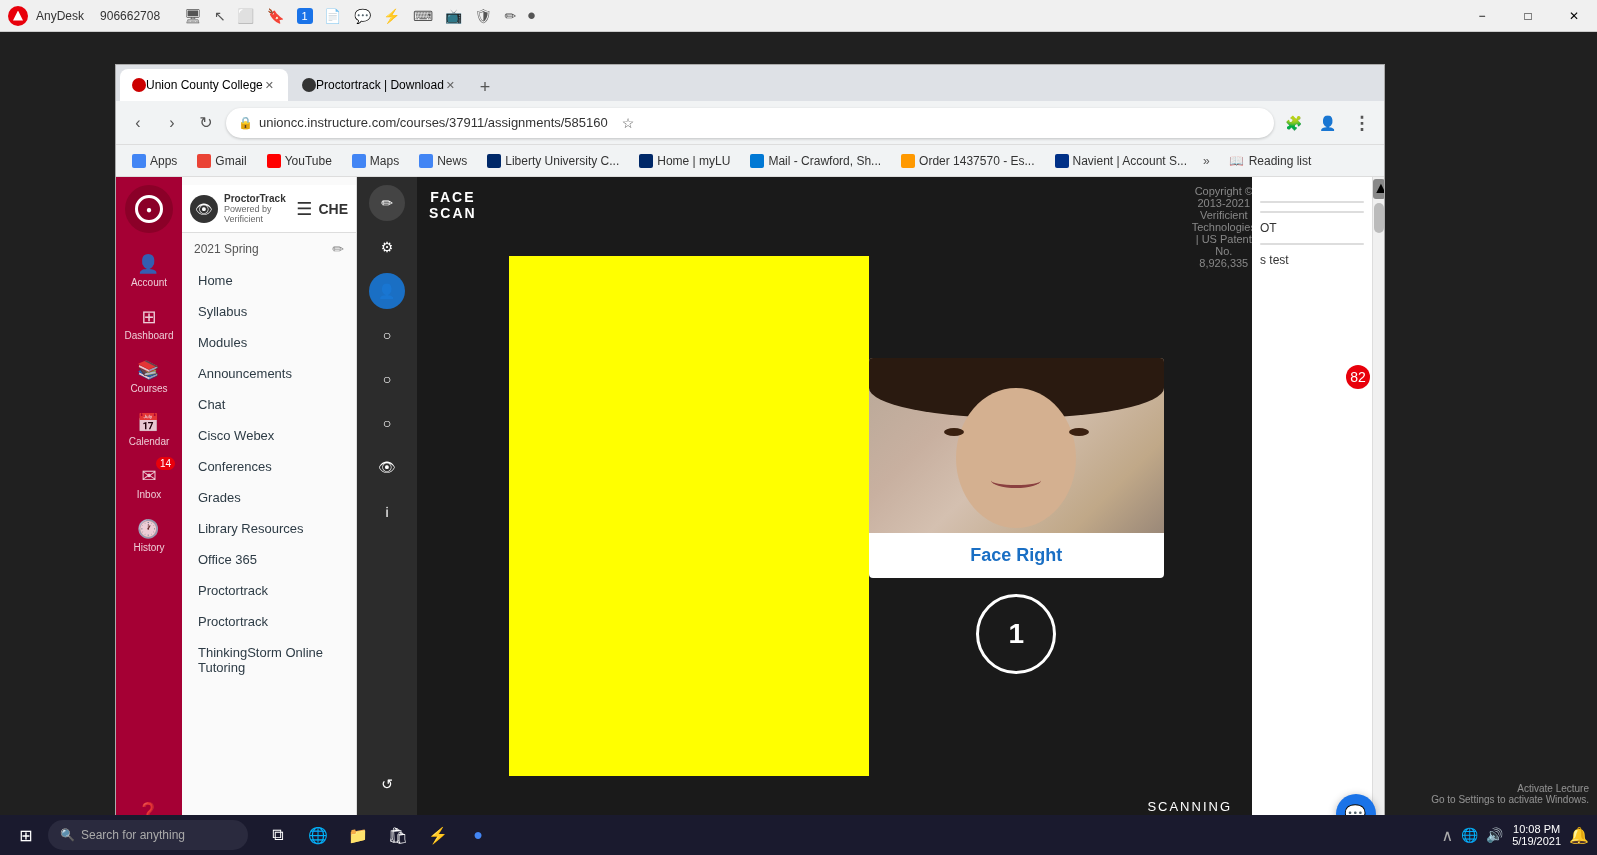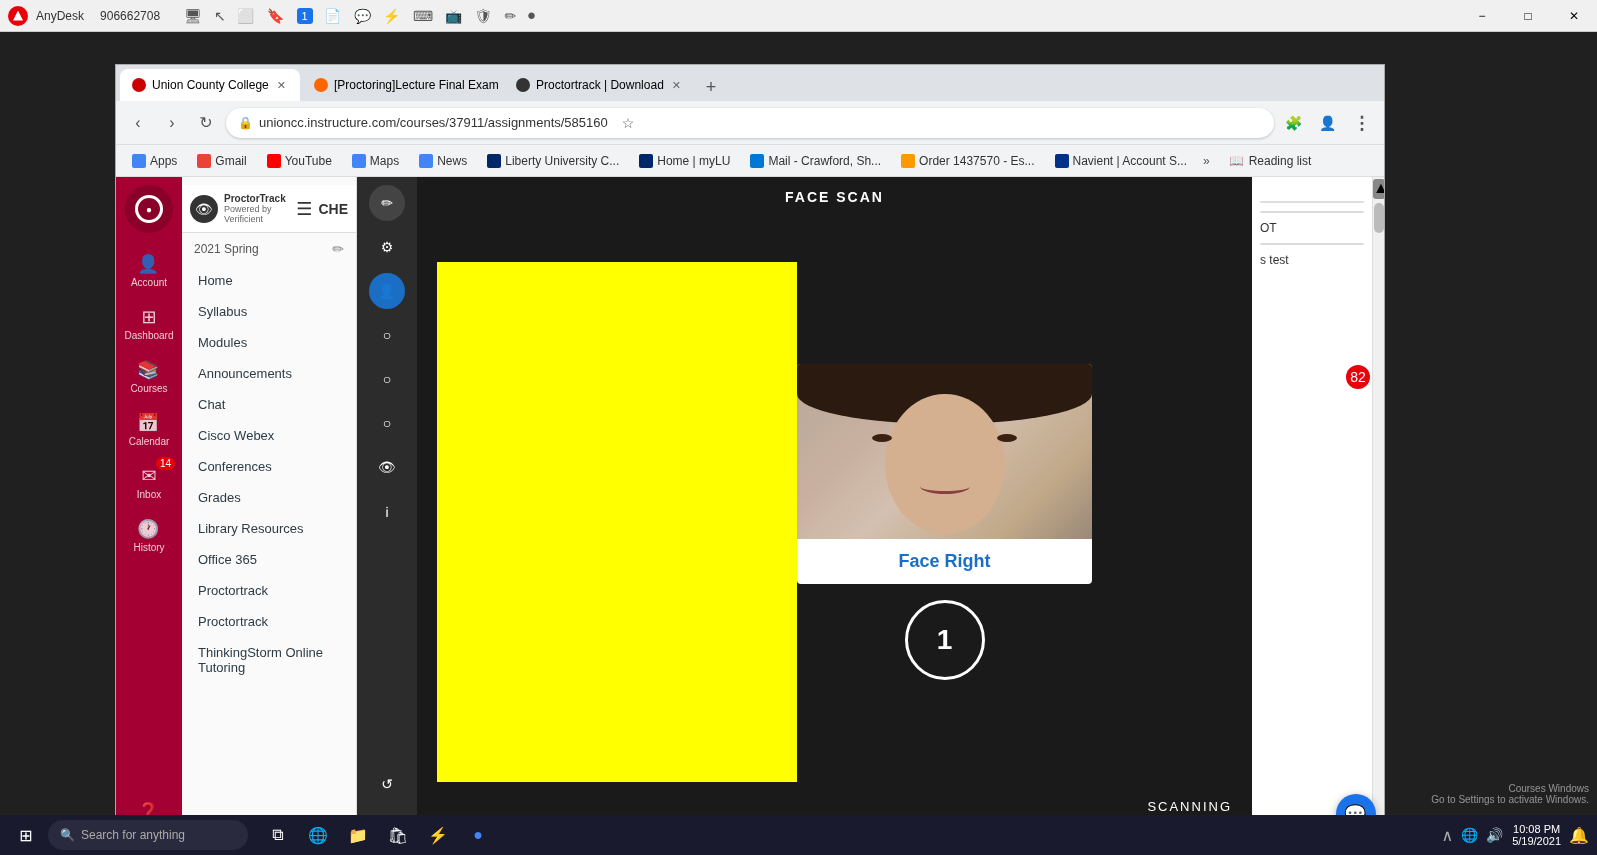--- a/index.html
+++ b/index.html
@@ -24,21 +24,21 @@
       background: white; border: 1px solid #aaa;
       display: flex; flex-direction: column;
     }
     .tab-bar {
       height: 36px; background: #dee1e6;
       display: flex; align-items: flex-end; padding: 0 4px; gap: 2px;
     }
     .tab {
       height: 32px; padding: 0 12px; background: #dee1e6;
       border-radius: 8px 8px 0 0; display: flex; align-items: center;
-      gap: 6px; font-size: 12px; cursor: pointer; white-space: nowrap;
+      font-size: 12px; cursor: pointer; white-space: nowrap;
       min-width: 120px; max-width: 200px;
     }
     .tab.active { background: white; }
     .tab-favicon { width: 14px; height: 14px; border-radius: 50%; flex-shrink: 0; }
     .tab-close { margin-left: auto; font-size: 11px; color: #666; cursor: pointer; padding: 2px; }
     .new-tab-btn { width: 28px; height: 28px; display: flex; align-items: center; justify-content: center; cursor: pointer; font-size: 18px; color: #555; border-radius: 50%; }
 
     
     .address-bar-row {
       height: 44px; background: #f1f3f4;
@@ -117,21 +117,21 @@
     .proctor-icon-btn {
       width: 36px; height: 36px; border-radius: 50%;
       display: flex; align-items: center; justify-content: center;
       cursor: pointer; font-size: 14px; color: white;
     }
     .proctor-icon-btn.active { background: #444; }
 
     
     .face-scan-area {
       flex: 1; background: #1a1a1a; position: relative; overflow: hidden;
-      display: flex; flex-direction: column;
+      display: flex; flex-direction: row;
     }
     .face-scan-header {
       background: #1a1a1a; color: white; text-align: center;
       padding: 12px; font-size: 14px; font-weight: bold; letter-spacing: 2px;
     }
     .face-scan-content {
       flex: 1; display: flex; align-items: center; justify-content: flex-start;
       padding: 0 20px;
     }
     .yellow-camera-view {
@@ -250,25 +250,20 @@
 
 <div class="browser-window">
 
   <div class="tab-bar">
     <div class="tab active">
       <div class="tab-favicon tab-favicon-uc"></div>
       <span>Union County College</span>
       <span class="tab-close">✕</span>
     </div>
     <div class="tab">
-      <div class="tab-favicon" style="background:#ff6600;width:14px;height:14px;border-radius:50%;"></div>
-      <span>[Proctoring]Lecture Final Exam</span>
-      <span class="tab-close">✕</span>
-    </div>
-    <div class="tab">
       <div class="tab-favicon" style="background:#333;width:14px;height:14px;border-radius:50%;"></div>
       <span>Proctortrack | Download</span>
       <span class="tab-close">✕</span>
     </div>
     <div class="new-tab-btn">+</div>
   </div>
 
   <div class="address-bar-row">
     <button class="nav-btn">‹</button>
     <button class="nav-btn">›</button>
@@ -467,21 +462,21 @@
       <div style="width:12px;height:20px;background:#888;margin:auto auto 2px;border-radius:3px;margin-top:auto;">▼</div>
     </div>
 
     <div class="notification-badge" style="position:absolute;right:14px;top:200px;">82</div>
 
     <div class="chat-fab">💬</div>
   </div>
 </div>
 
 <div class="activate-windows">
-  <div>Courses Windows</div>
+  <div>Activate Lecture</div>
   <div>Go to Settings to activate Windows.</div>
 </div>
 
 <div class="taskbar">
   <div class="taskbar-start">⊞</div>
   <div class="taskbar-search">
     <span class="taskbar-search-icon">🔍</span>
     <span class="taskbar-search-text">Search for anything</span>
   </div>
   <div class="taskbar-app-icons">

